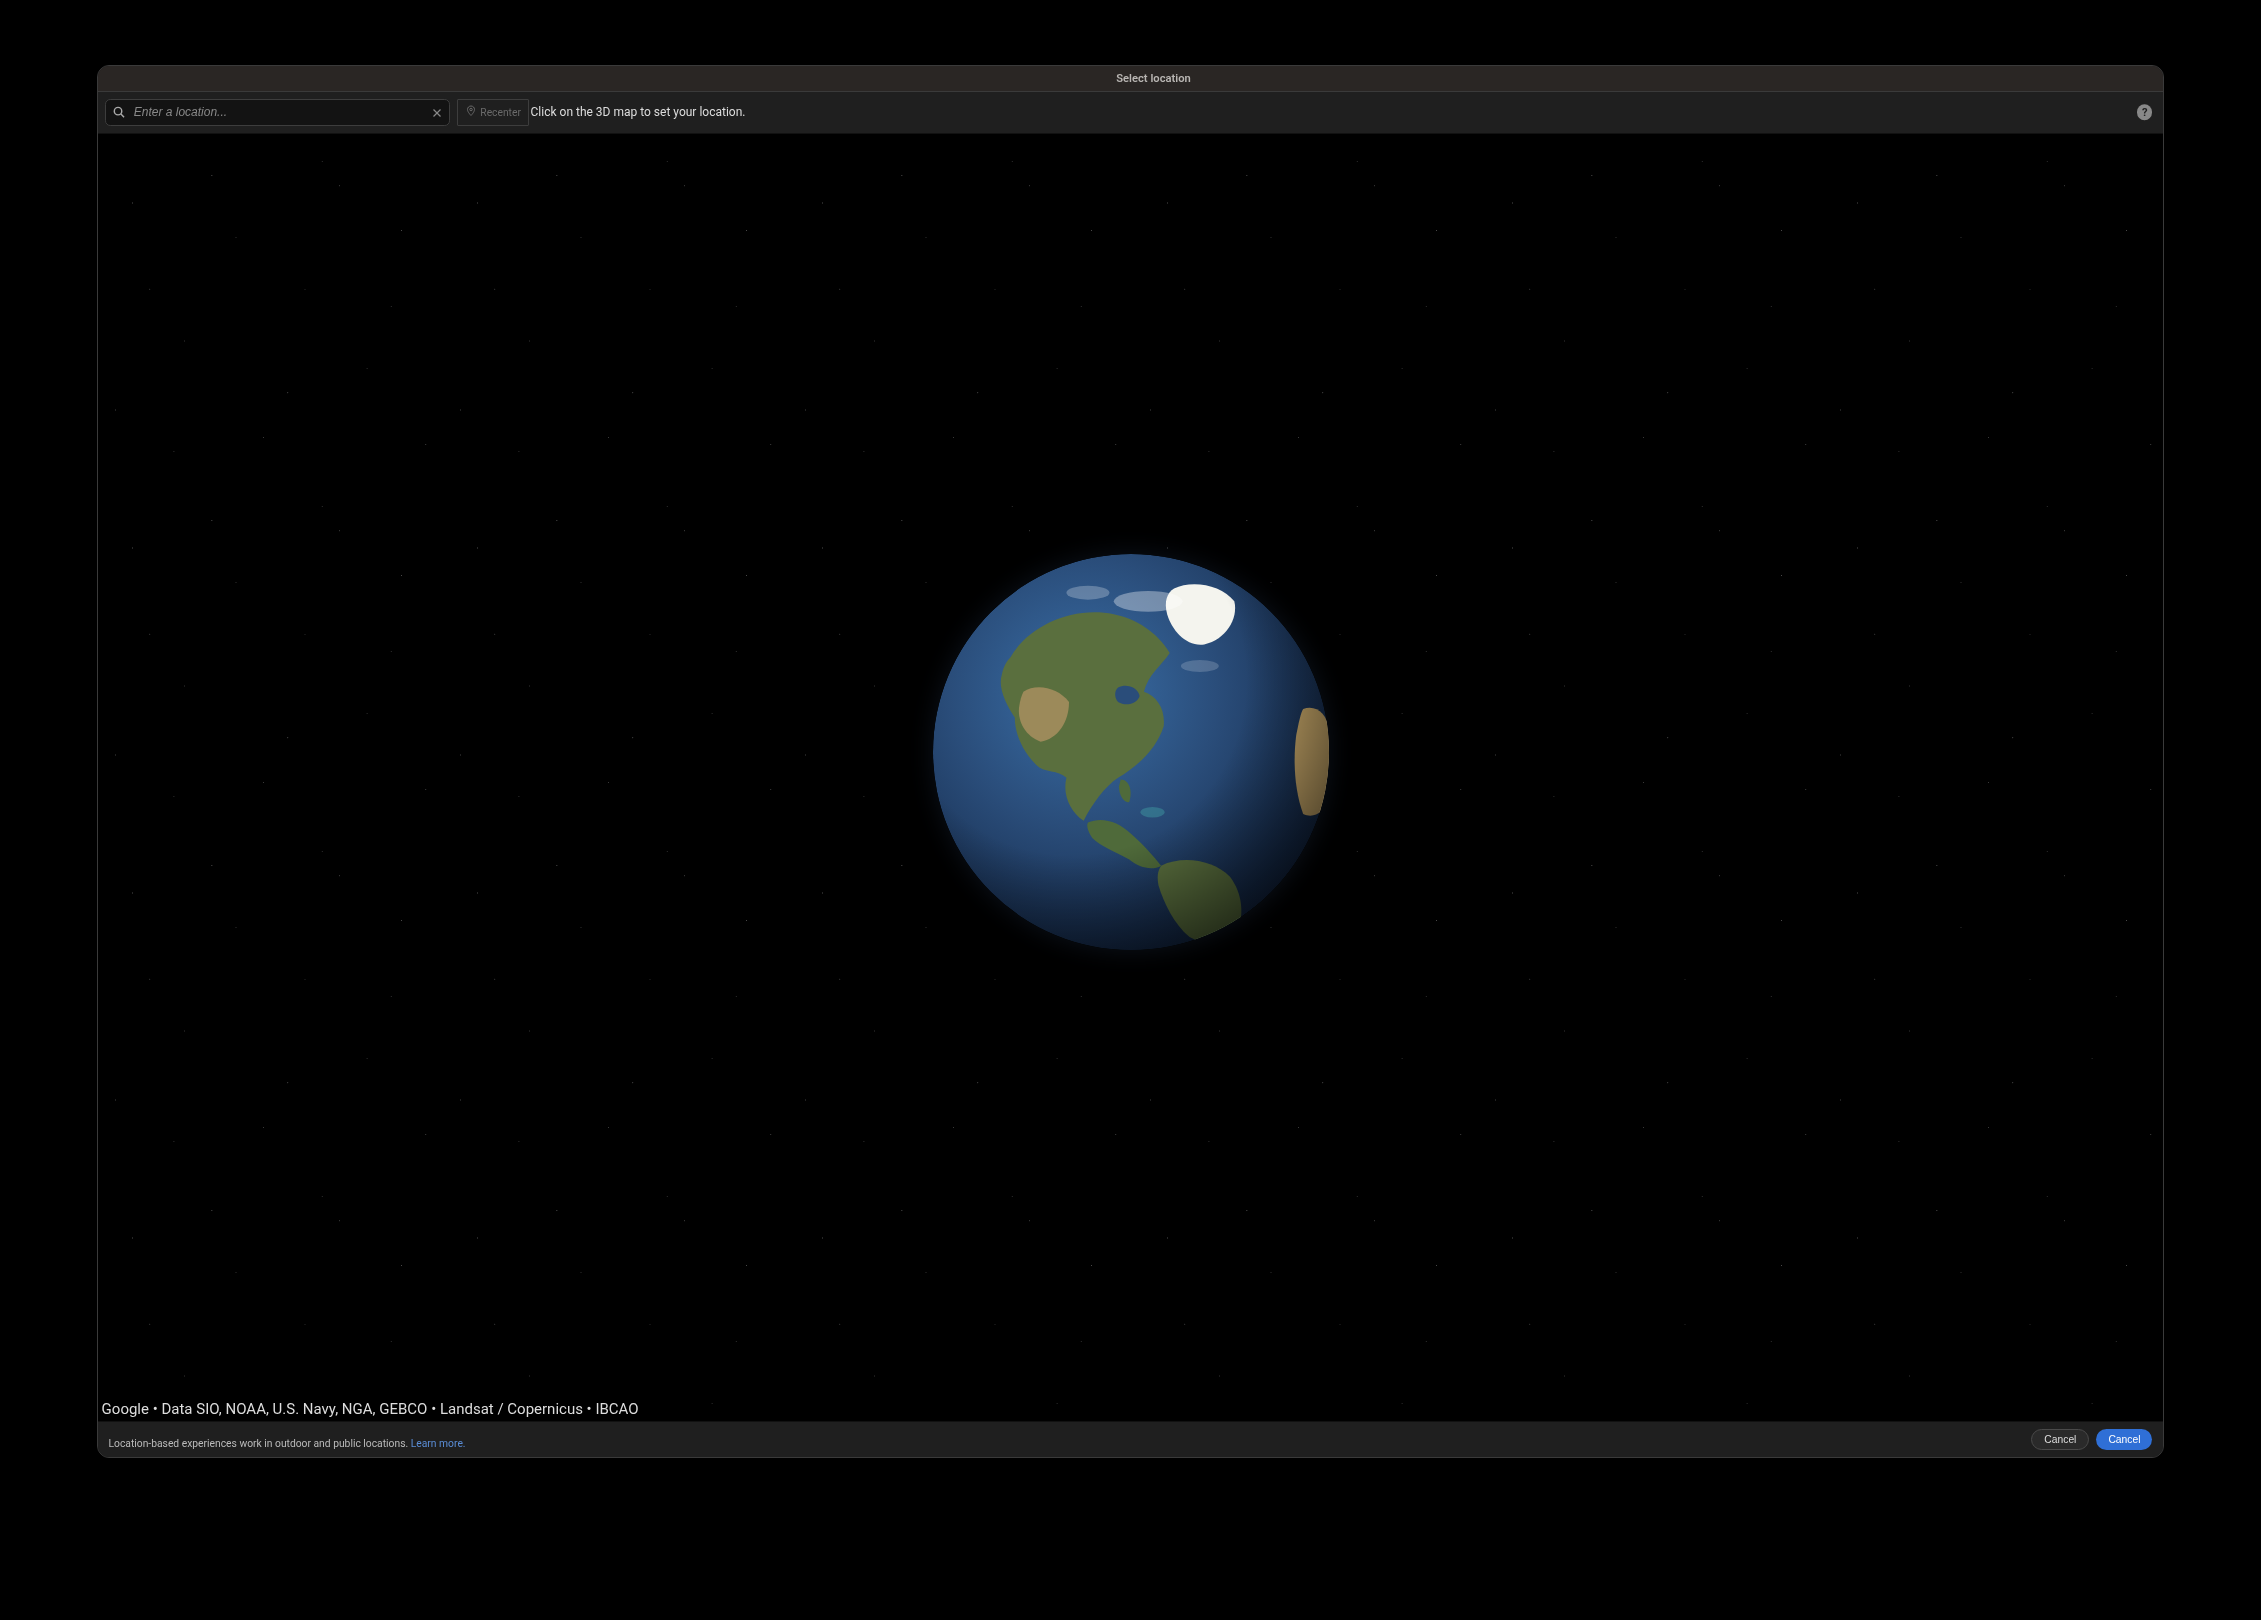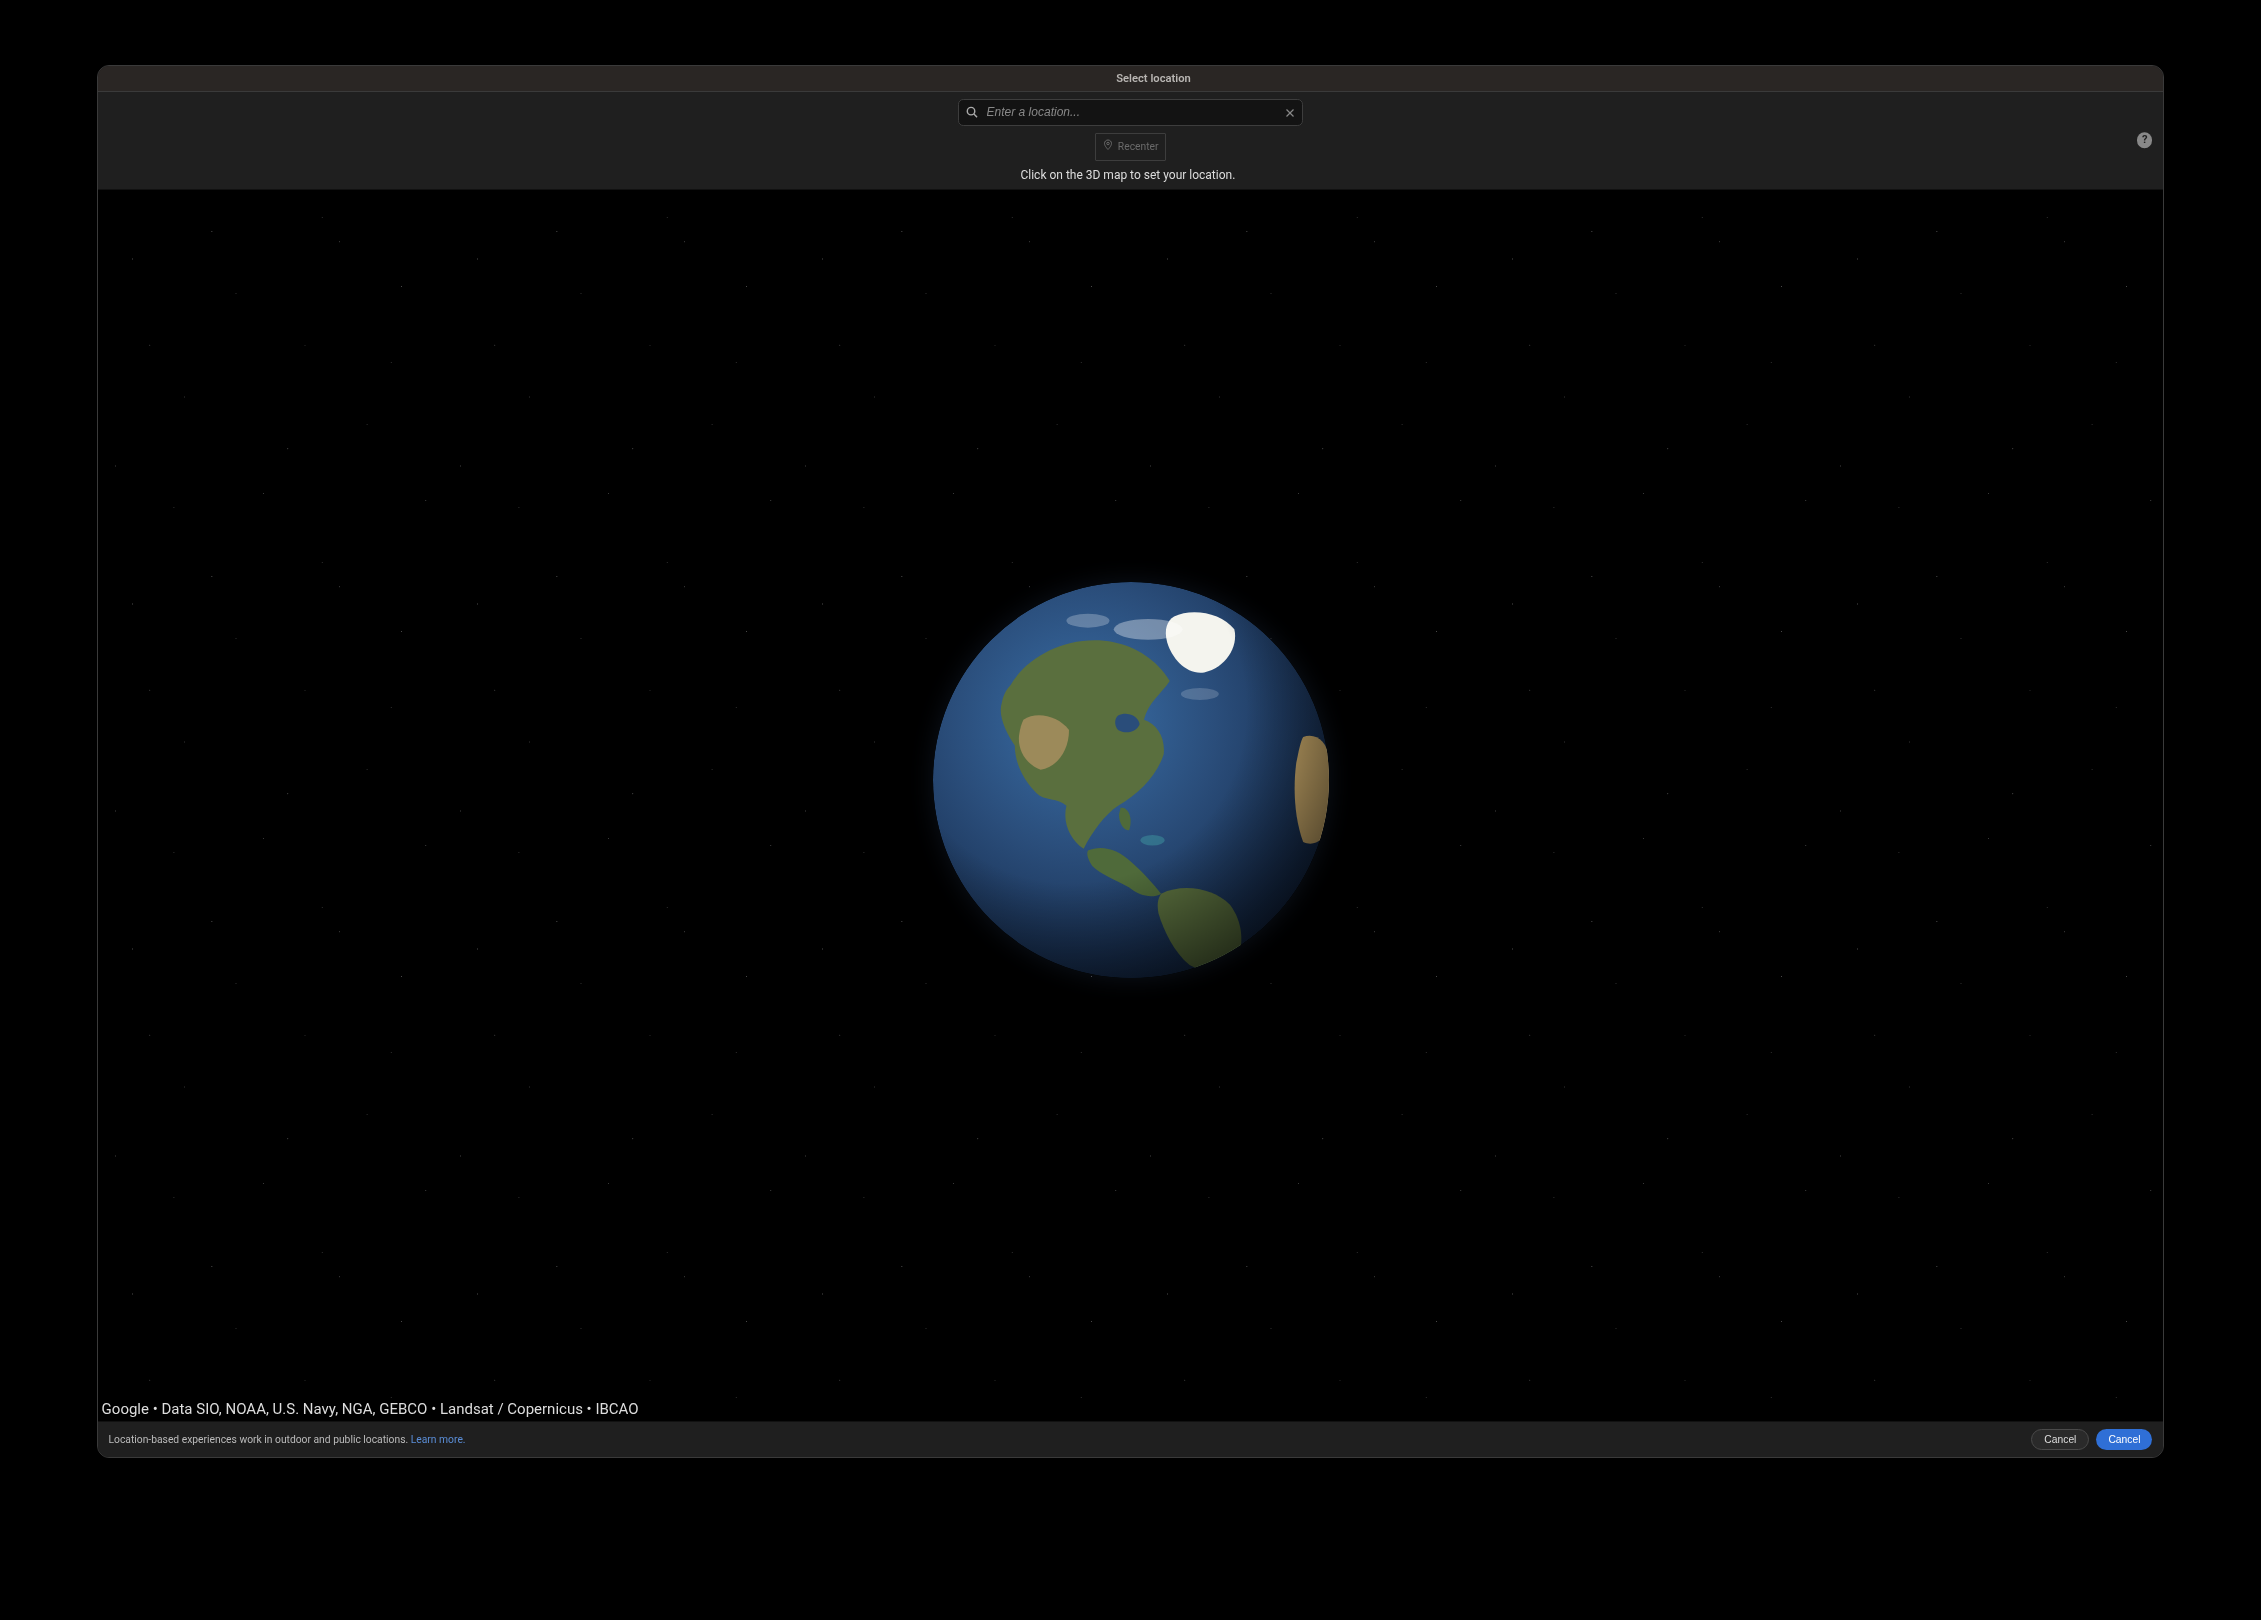--- a/index.html
+++ b/index.html
@@ -34,21 +34,20 @@
     padding-left: 46px;
   }
   .toolbar {
     background: #1f1f1f;
     padding: 6.9px;
     display: flex;
     align-items: center;
     gap: 6.9px;
     border-bottom: 0.9px solid #111;
     position: relative;
-    flex-direction: column;
   }
   .search-wrap {
     position: relative;
     width: 345px;
   }
   .search-input {
     width: 100%;
     background: #131313;
     border: 0.9px solid #3d3d3d;
     border-radius: 5.2px;
@@ -138,21 +137,21 @@
   .globe svg { width: 100%; height: 100%; display: block; }
   .attribution {
     position: absolute;
     left: 3.4px; bottom: 3px;
     font-size: 15px;
     color: #ddd;
     text-shadow: 0 0 2.6px #000;
   }
   .footer {
     display: flex;
-    align-items: center;
+    align-items: flex-end;
     justify-content: space-between;
     padding: 6.9px 10.3px;
     background: #1f1f1f;
     border-top: 0.9px solid #111;
   }
   .footer-left {
     font-size: 10.3px;
     color: #bbb;
   }
   .footer-left a { color: #5a8dd6; text-decoration: none; cursor: pointer; }

